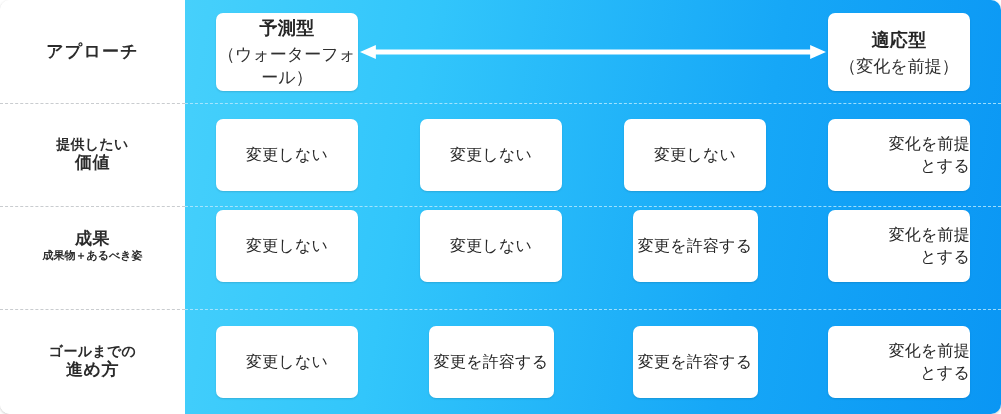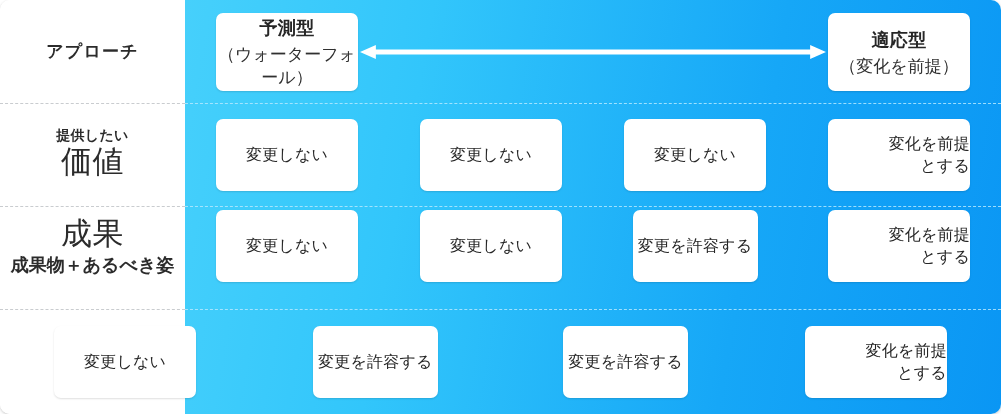--- a/index.html
+++ b/index.html
@@ -96,31 +96,31 @@
     color: #2b2b2b;
     text-align: center;
     line-height: 1.25;
   }
   .rh-small {
     font-size: 14px;
     font-weight: bold;
     letter-spacing: .3px;
   }
   .rh-big {
-    font-size: 31px;
-    font-weight: normal;
+    font-size: 17px;
+    font-weight: bold;
     letter-spacing: .5px;
   }
   .rh-single {
     font-size: 17px;
     font-weight: bold;
     letter-spacing: 1.2px;
   }
   .rh-tiny {
-    font-size: 18px;
+    font-size: 11px;
     font-weight: bold;
     letter-spacing: 0;
   }
   .rh-big.tight { margin-top: -1px; }
   .rh-small.tight { margin-bottom: 0px; }
 
   
   .cells {
     flex: 1 1 auto;
     display: flex;
@@ -295,20 +295,24 @@
       <div class="cell">
         <div class="card val two-line">
           <span class="cl">変化を前提</span>
           <span class="cl">とする</span>
         </div>
       </div>
     </div>
   </div>
 
   <div class="row row-3">
+    <div class="rowhead">
+      <div class="rh-small tight">ゴールまでの</div>
+      <div class="rh-big tight">進め方</div>
+    </div>
     <div class="cells">
       <div class="cell">
         <div class="card val">
           <span class="cl">変更しない</span>
         </div>
       </div>
       <div class="cell">
         <div class="card val wide">
           <span class="cl">変更を許容する</span>
         </div>

